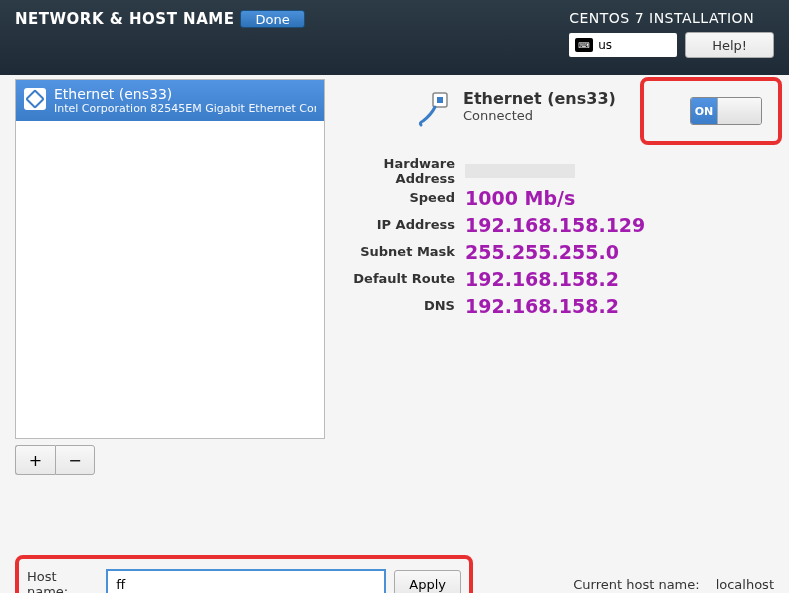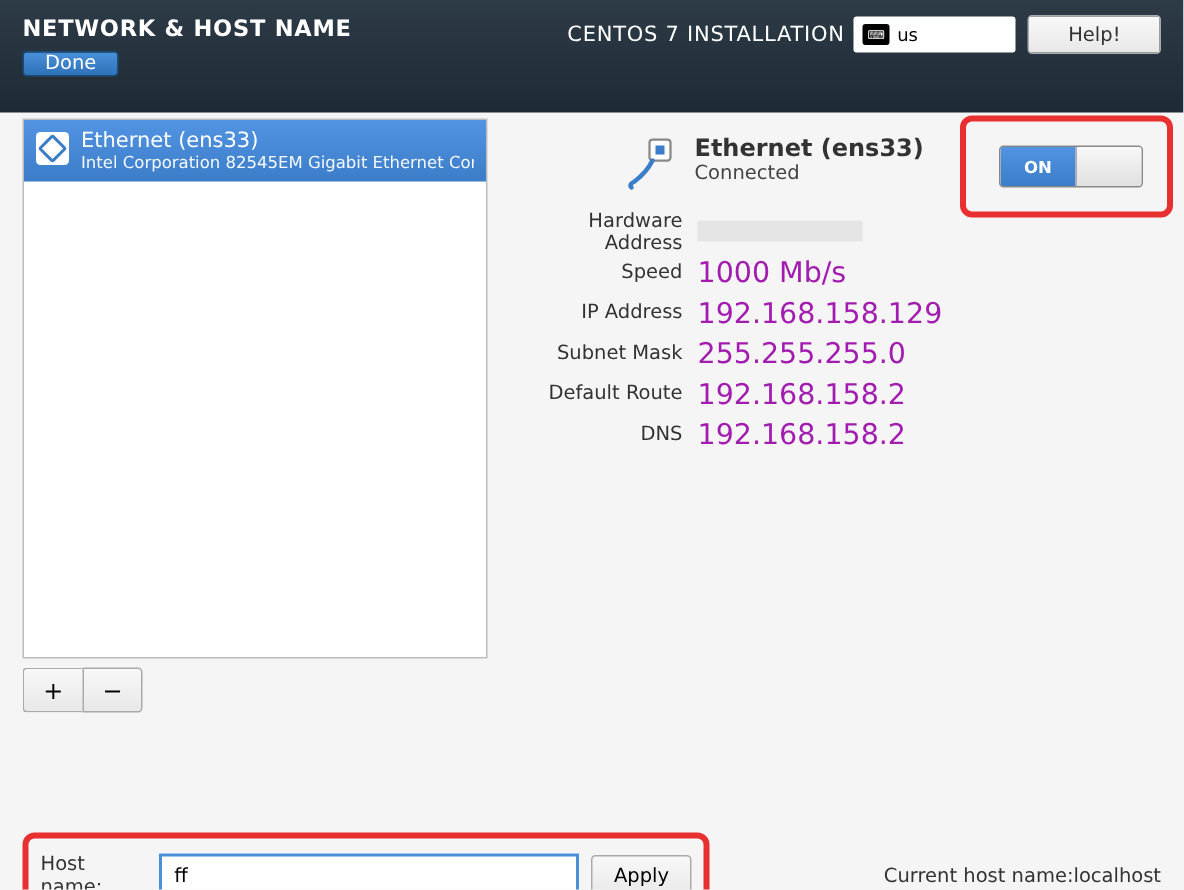--- a/index.html
+++ b/index.html
@@ -18,43 +18,43 @@
       background: linear-gradient(180deg, #2d3b47 0%, #1e2b36 100%);
       height: 75px;
       padding: 10px 15px;
       display: flex;
       justify-content: space-between;
       align-items: flex-start;
       position: relative;
     }
     .header-left {
       display: flex;
-      flex-direction: column;
+      flex-direction: row;
       gap: 6px;
     }
     .page-title {
       color: white;
       font-size: 15px;
       font-weight: bold;
       letter-spacing: 0.5px;
     }
     .done-button {
       background: linear-gradient(180deg, #4a90d9 0%, #2e72b8 100%);
       border: 1px solid #1a4d7a;
       color: white;
       padding: 0 14px;
       font-size: 13px;
       border-radius: 3px;
       cursor: pointer;
       width: fit-content;
     }
     .header-right {
       display: flex;
-      flex-direction: row;
-      align-items: center;
+      flex-direction: column;
+      align-items: flex-start;
       gap: 6px;
     }
     .installer-title {
       color: white;
       font-size: 14px;
       letter-spacing: 0.5px;
     }
     .header-controls {
       display: flex;
       gap: 8px;
@@ -204,21 +204,21 @@
       top: -2px;
       border: 4px solid #e93030;
       border-radius: 8px;
       width: 142px;
       height: 68px;
     }
     .toggle-switch {
       position: absolute;
       right: 12px;
       top: 18px;
-      width: 96px;
+      width: 72px;
       height: 28px;
       border: 1px solid #888;
       border-radius: 3px;
       display: flex;
       overflow: hidden;
       cursor: pointer;
       margin-left: 12px;
     }
     .toggle-on {
       flex: 1;
@@ -229,22 +229,23 @@
       display: flex;
       align-items: center;
       justify-content: center;
     }
     .toggle-handle {
       width: 44px;
       background: linear-gradient(180deg, #f8f8f8 0%, #e0e0e0 100%);
       border-left: 1px solid #aaa;
     }
     .details-table {
-      margin-top: 12px;
+      margin-top: 28px;
       margin-left: 10px;
+      font-weight: bold;
     }
     .details-row {
       display: flex;
       height: 27px;
       align-items: center;
     }
     .details-label {
       width: 120px;
       text-align: right;
       font-size: 13px;
@@ -307,20 +308,21 @@
       font-size: 13px;
       border-radius: 3px;
       cursor: pointer;
     }
     .current-hostname {
       position: absolute;
       right: 15px;
       font-size: 13px;
       color: #333;
       display: flex;
+      gap: 16px;
     }
   </style>
 </head>
 <body>
 
 <div class="header-bar">
   <div class="header-left">
     <div class="page-title">NETWORK &amp; HOST NAME</div>
     <button class="done-button">Done</button>
   </div>

